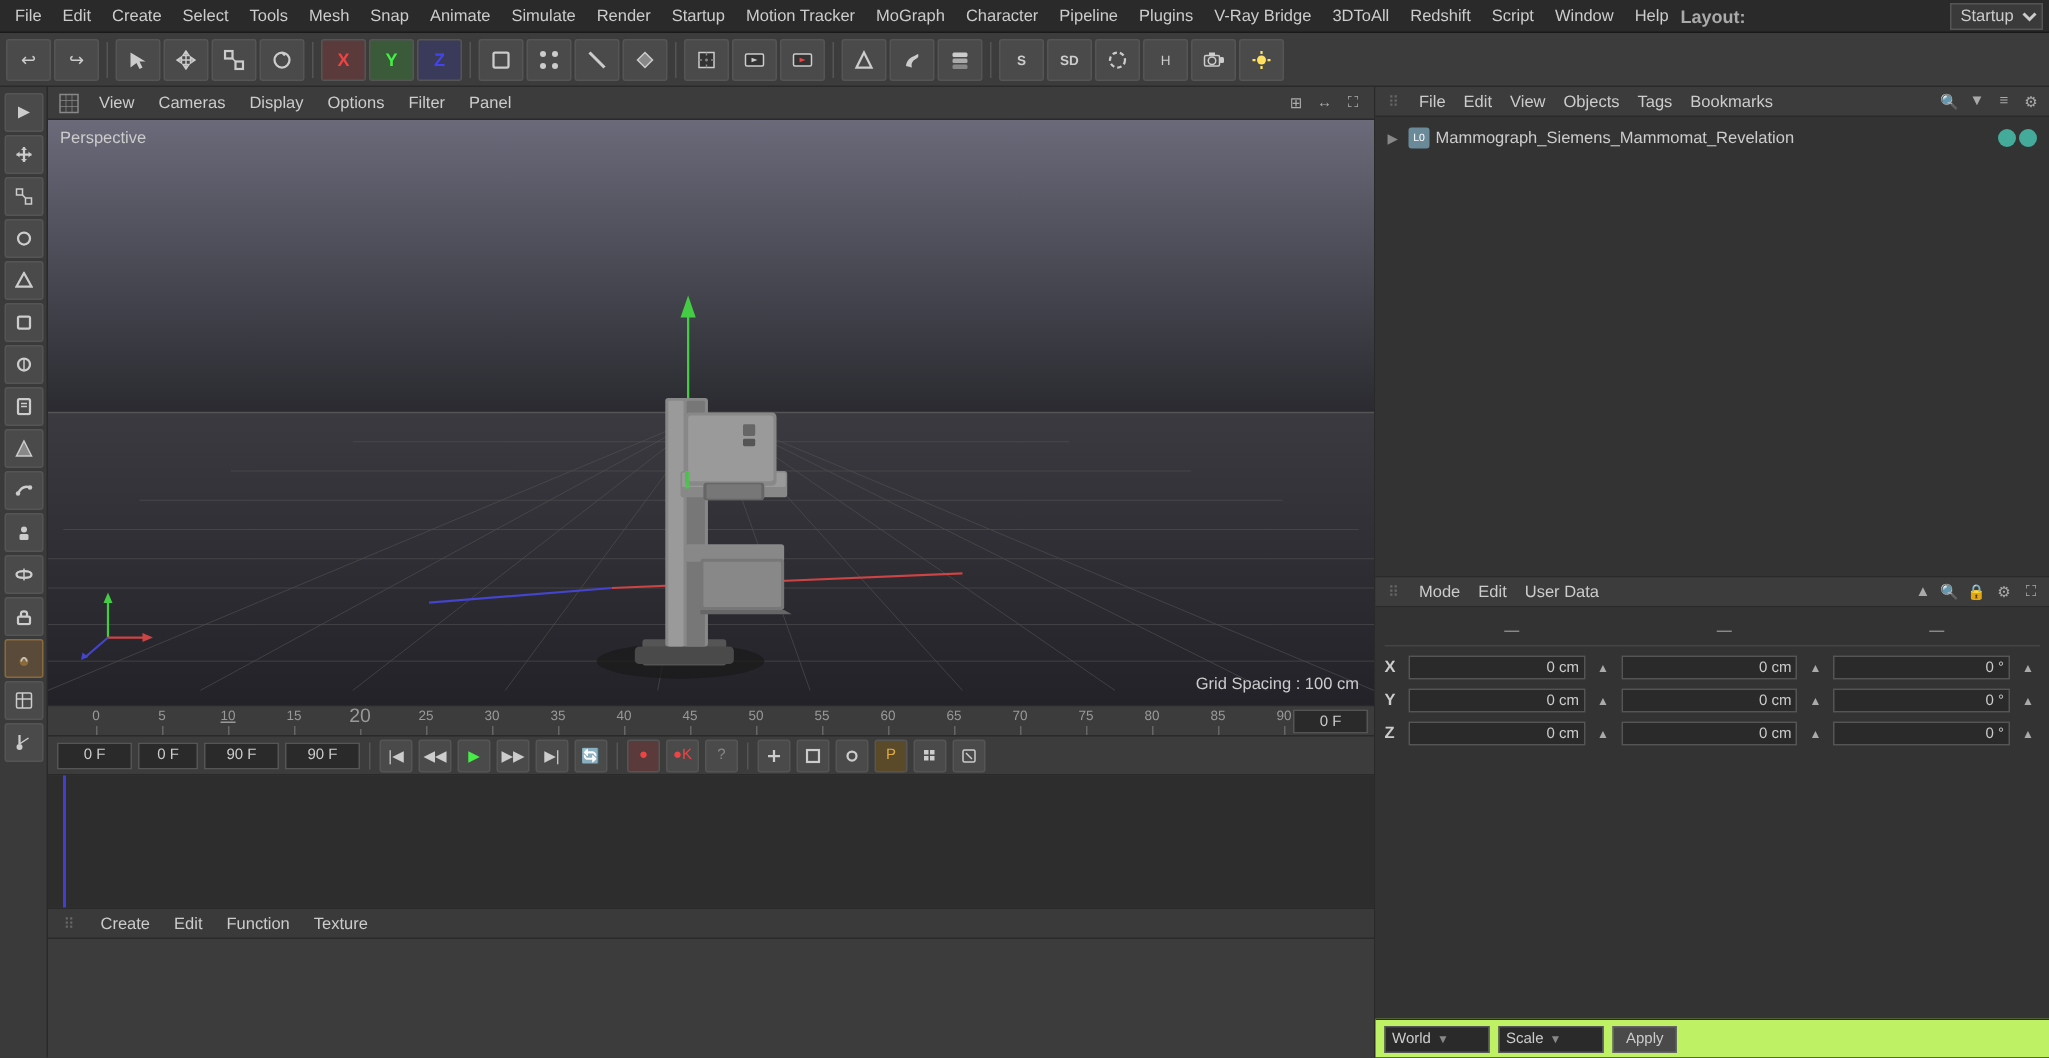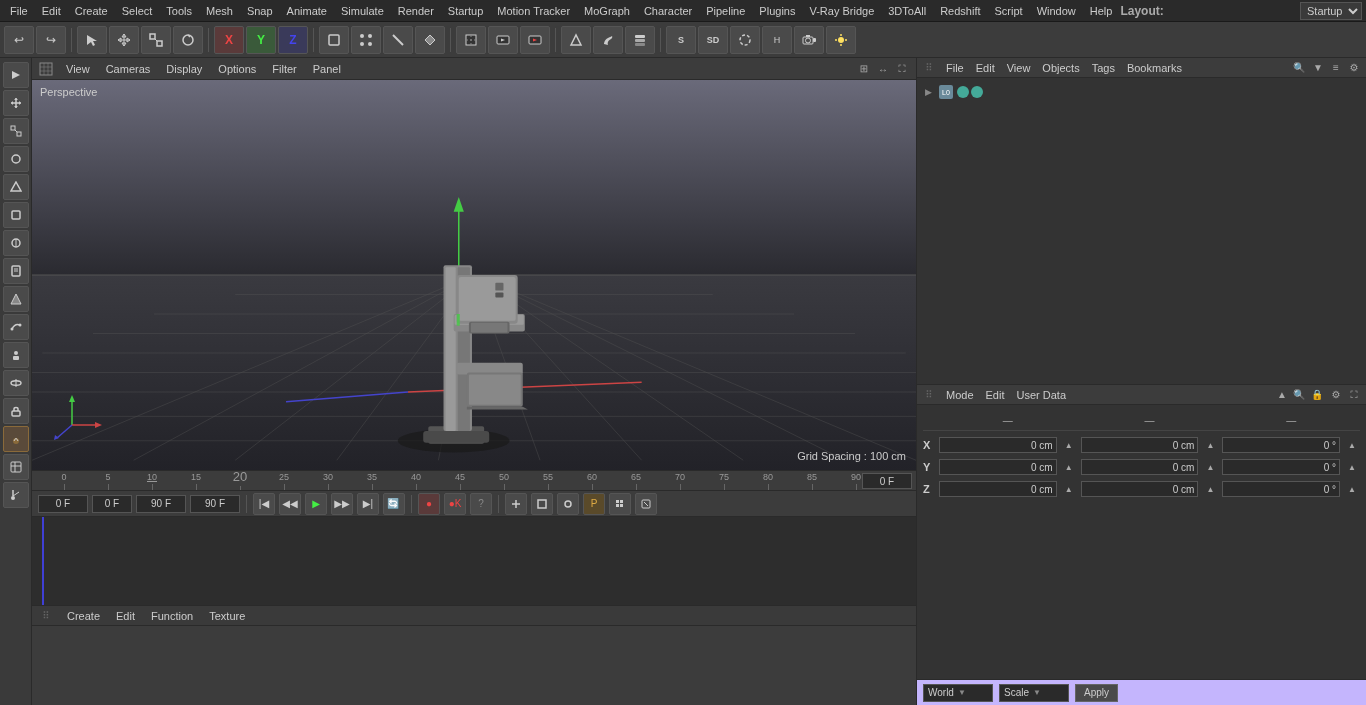--- a/index.html
+++ b/index.html
@@ -448,21 +448,21 @@
       color: #ccc;
       font-size: 10px;
       text-align: right;
       padding-right: 3px;
       display: flex;
       align-items: center;
       justify-content: flex-end;
     }
     .attr-bottom-bar {
       height: 26px;
-      background: #c4b5fd;
+      background: #bef264;
       display: flex;
       align-items: center;
       padding: 0 6px;
       gap: 6px;
       border-top: 1px solid #2a2a2a;
     }
     .attr-dropdown {
       height: 18px;
       background: #2a2a2a;
       border: 1px solid #555;
@@ -1060,20 +1060,21 @@
           <div class="om-icon-btn">🔍</div>
           <div class="om-icon-btn">▼</div>
           <div class="om-icon-btn">≡</div>
           <div class="om-icon-btn">⚙</div>
         </div>
       </div>
       <div id="om-content">
         <div class="om-item">
           <div class="om-expand">▶</div>
           <div class="om-obj-icon" style="background:#6a8a9a; font-size:7px;">L0</div>
+          <span class="om-label">Mammograph_Siemens_Mammomat_Revelation</span>
           <div class="om-vis-btns">
             <div class="om-vis-btn om-vis-green"></div>
             <div class="om-vis-btn om-vis-grey" style="background:#4a9;"></div>
           </div>
         </div>
       </div>
     </div>
 
     <div id="attributes-panel">
       <div id="attr-toolbar">

